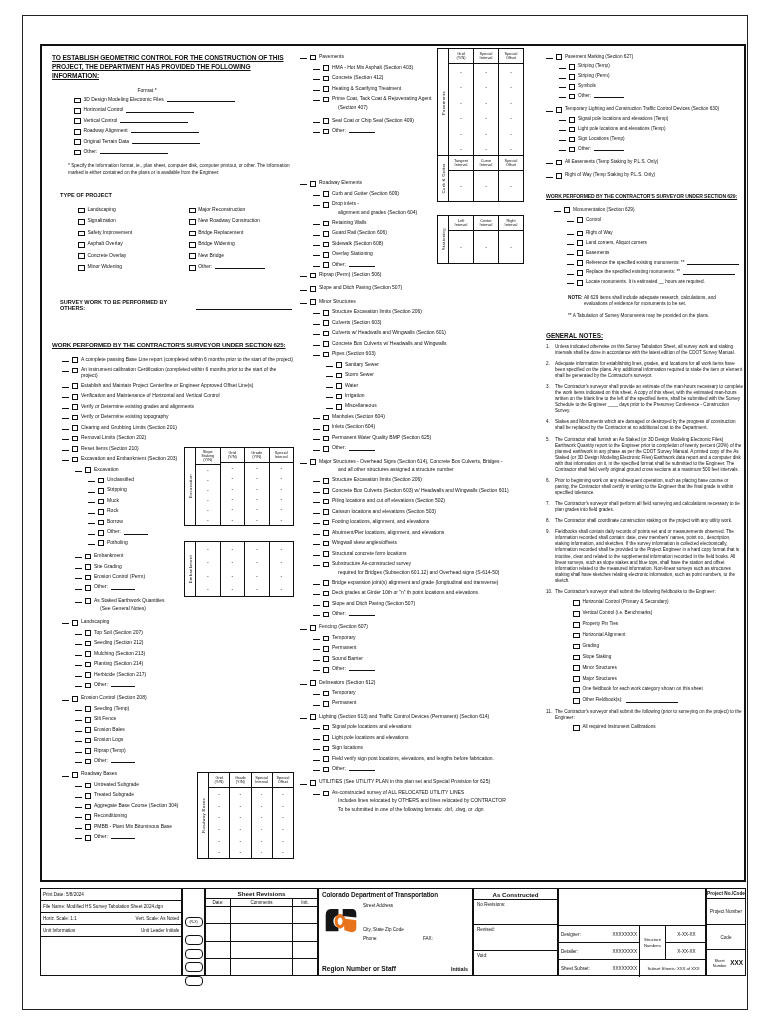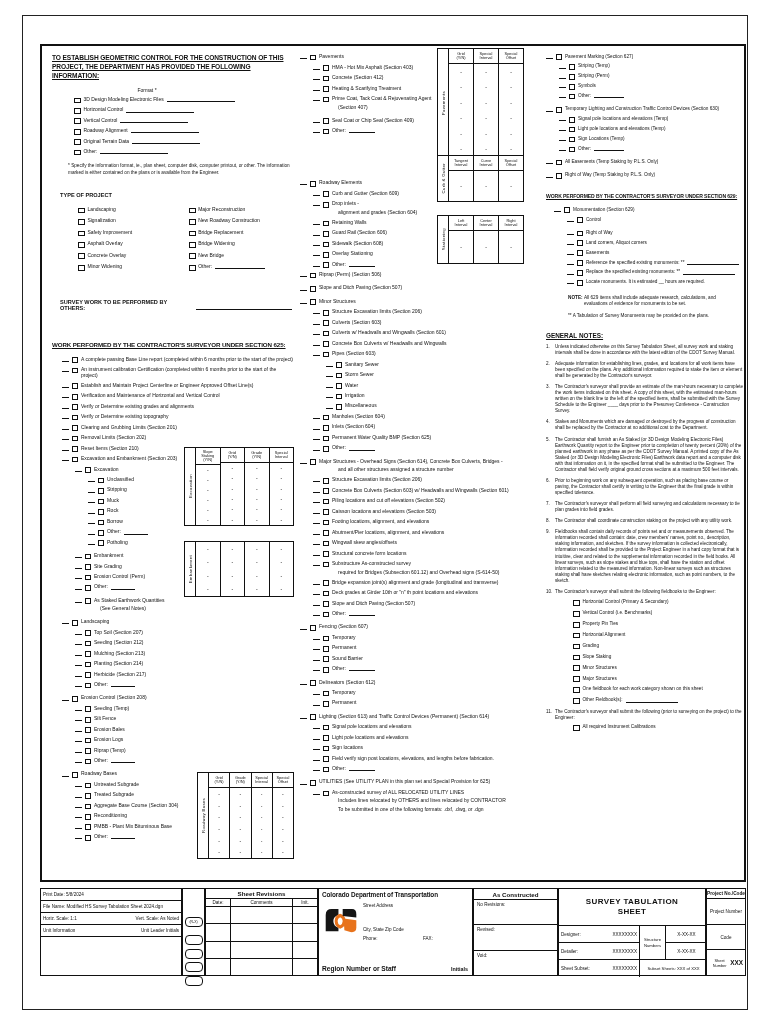--- a/index.html
+++ b/index.html
@@ -1329,24 +1329,20 @@
     </div>
 
     <div class="tb tb-asc">
       <div class="asc-title">As Constructed</div>
       <div class="asc-row">No Revisions:</div>
       <div class="asc-row">Revised:</div>
       <div class="asc-row">Void:</div>
     </div>
 
     <div class="tb tb-survey">
-      <div class="sv-title">
-        <span>SURVEY TABULATION</span>
-        <span>SHEET</span>
-      </div>
       <div class="sv-cell" style="left:0;top:36px;width:80px;height:17px;">
         <span>Designer:</span>
         <span class="rt">XXXXXXXX</span>
       </div>
       <div class="sv-cell" style="left:0;top:53px;width:80px;height:17px;">
         <span>Detailer:</span>
         <span class="rt">XXXXXXXX</span>
       </div>
       <div class="sv-cell" style="left:0;top:70px;width:80px;height:18px;">
         <span>Sheet Subset:</span>

